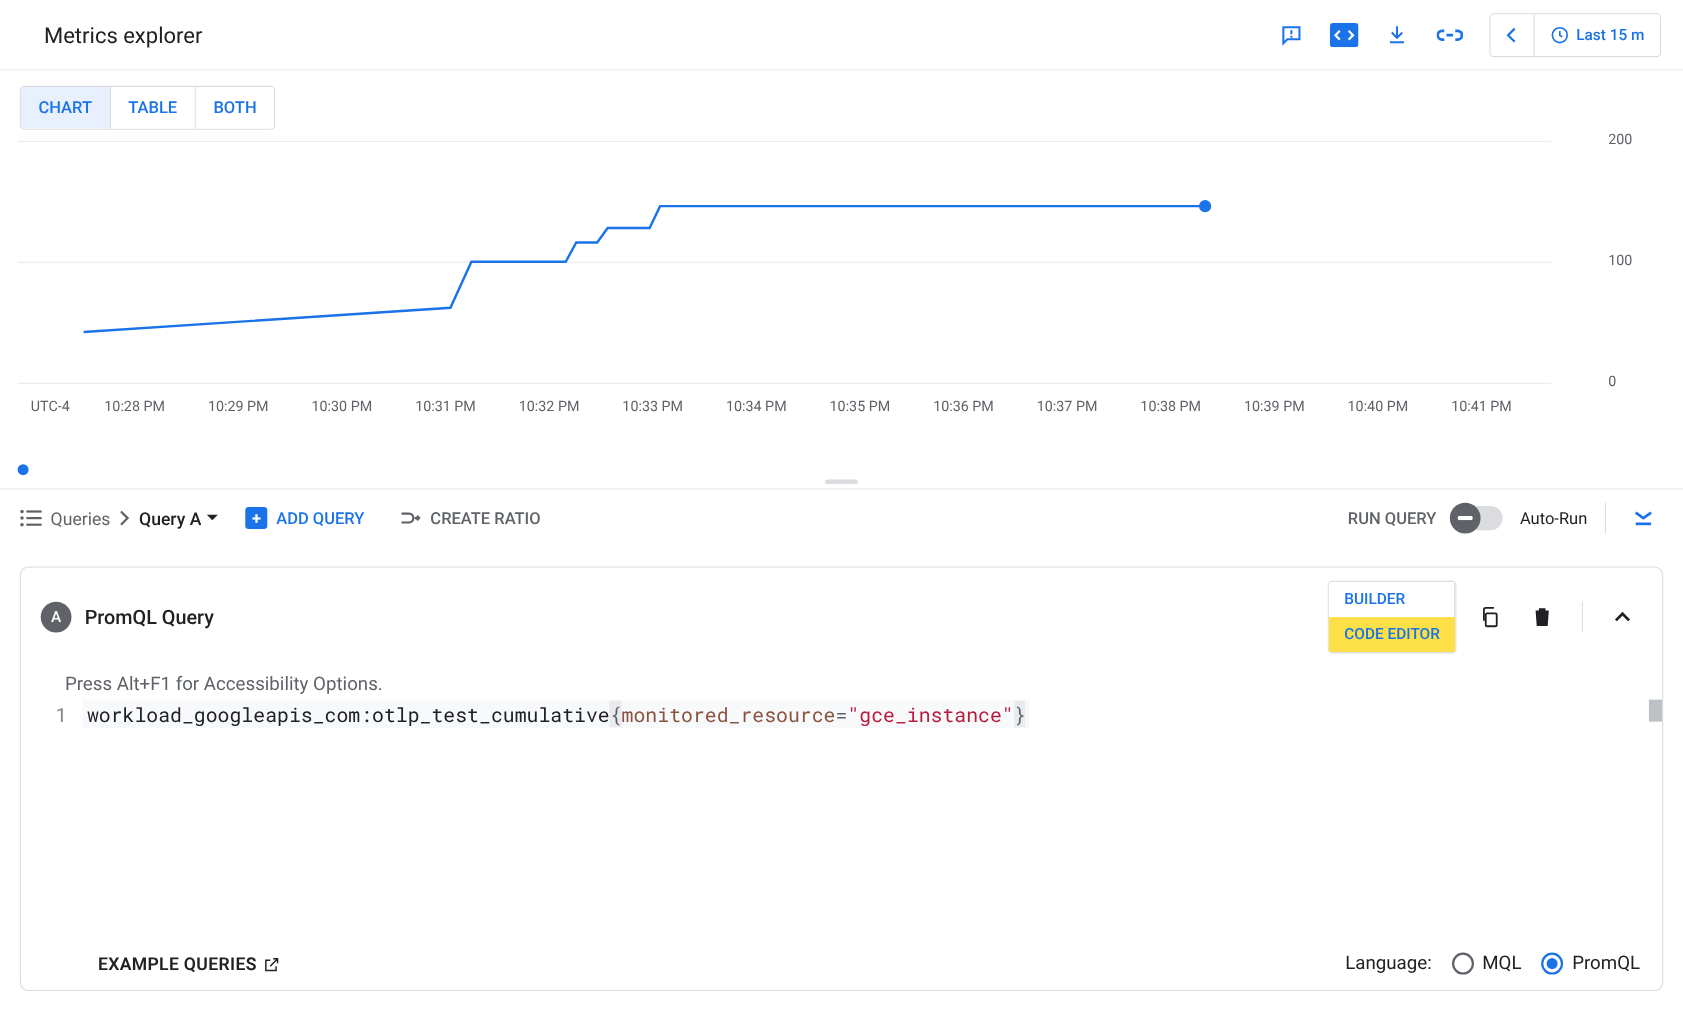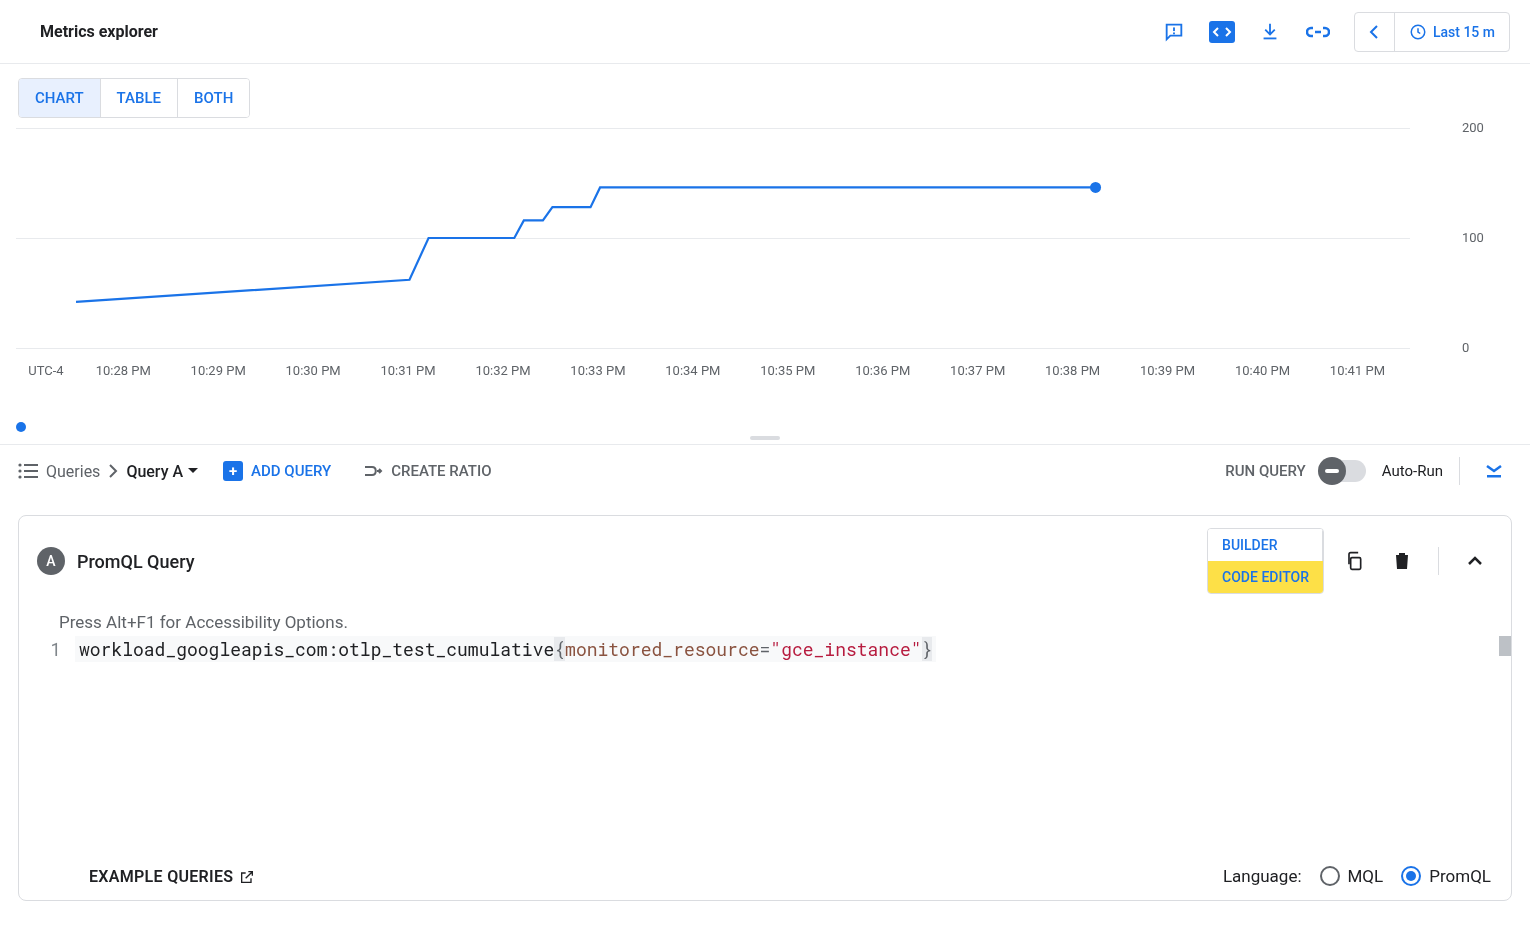--- a/index.html
+++ b/index.html
@@ -1,41 +1,41 @@
 <!DOCTYPE html>
 <html><head>
 <meta charset="utf-8">
 <style>
   * { box-sizing: border-box; margin: 0; padding: 0; }
   html, body { font-family: "Google Sans", Roboto, Arial, sans-serif; font-size: 14px; color: #202124; }
   body { width: 1530px; height: 930px; overflow: hidden; background: #fff; }
 
   
   .header { display: flex; align-items: center; height: 64px; padding: 0 20px 0 40px; border-bottom: 1px solid #e8eaed; }
-  .page-title { font-size: 16px; font-weight: 700; flex: 1; }
+  .page-title { font-size: 20px; font-weight: 400; flex: 1; }
   .header-actions { display: flex; align-items: center; gap: 0; }
   .hicon { width: 48px; height: 40px; display: flex; align-items: center; justify-content: center; color: #1a73e8; cursor: pointer; }
   .hicon.filled svg rect { fill:#1a73e8; }
   .time-picker { display:flex; align-items:center; margin-left:12px; border:1px solid #dadce0; border-radius:4px; height:40px; overflow:hidden; }
   .time-prev { width:40px; height:100%; display:flex; align-items:center; justify-content:center; border-right:1px solid #dadce0; color:#1a73e8; cursor:pointer; }
   .time-range { display:flex; align-items:center; gap:6px; padding:0 14px; color:#1a73e8; font-weight:500; cursor:pointer; white-space:nowrap; }
 
   
   .viewtabs-row { padding: 14px 18px 0 18px; position:relative; }
   .viewtabs { display:inline-flex; border:1px solid #dadce0; border-radius:4px; overflow:hidden; }
   .viewtab { padding: 10px 16px; font-size:15px; font-weight:500; color:#1a73e8; background:#fff; cursor:pointer; border-right:1px solid #dadce0; }
   .viewtab:last-child { border-right:none; }
   .viewtab.active { background:#e8f0fe; }
 
   
   .chart-wrap { position:relative; height:300px; padding-left:16px; padding-right:120px; }
   .chart-area { position:relative; width:100%; height:260px; }
   .gridline { position:absolute; left:0; right:0; border-top:1px solid #e8eaed; }
   .ytick { position:absolute; font-size:13px; color:#5f6368; }
-  .xaxis { position:absolute; left:0; right:5px; bottom:0; display:flex; align-items:flex-start; }
+  .xaxis { position:absolute; left:0; right:16px; bottom:0; display:flex; align-items:flex-start; }
   .xtick { font-size:13px; color:#5f6368; text-align:center; white-space:nowrap; }
   .series-line { position:absolute; left:0; top:0; }
   .legend { padding:4px 16px 0 16px; font-size:15px; color:#202124; display:flex; align-items:center; gap:8px; }
   .legend-dot { width:10px; height:10px; border-radius:50%; background:#1a73e8; display:inline-block; }
 
   
   .splitter { display:flex; justify-content:center; padding:4px 0; border-bottom:1px solid #e8eaed; }
   .splitter-bar { width:30px; height:4px; background:#dadce0; border-radius:2px; }
 
   

